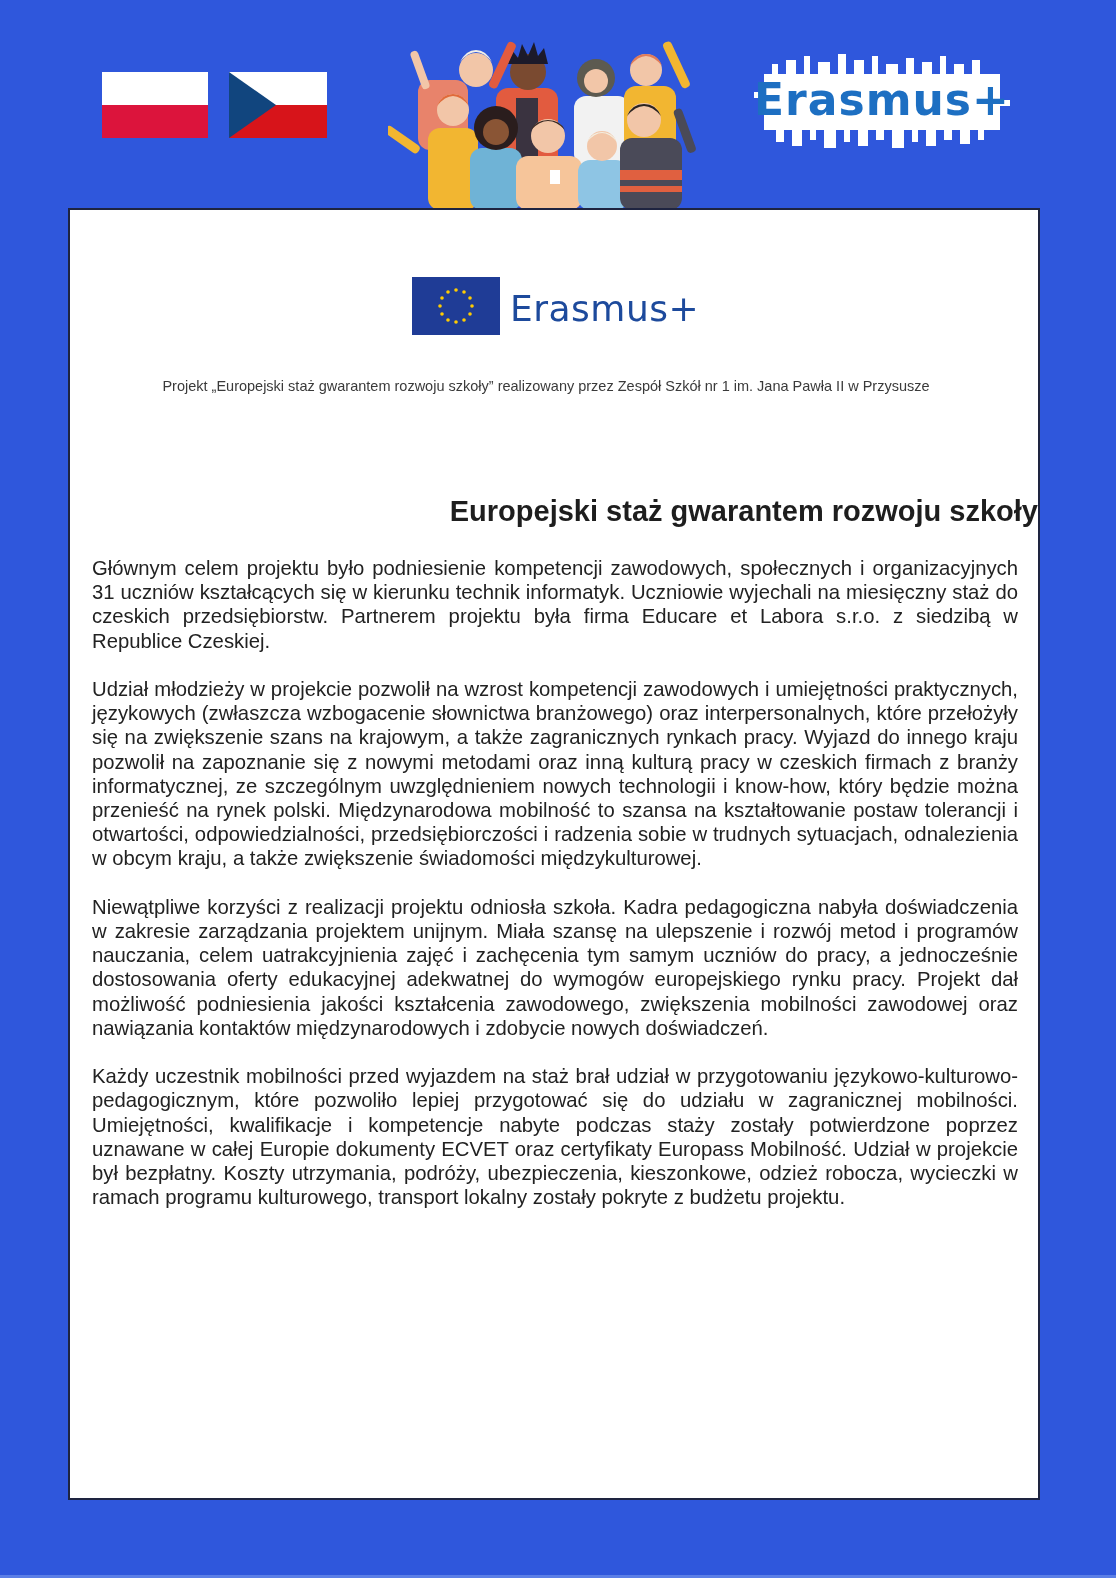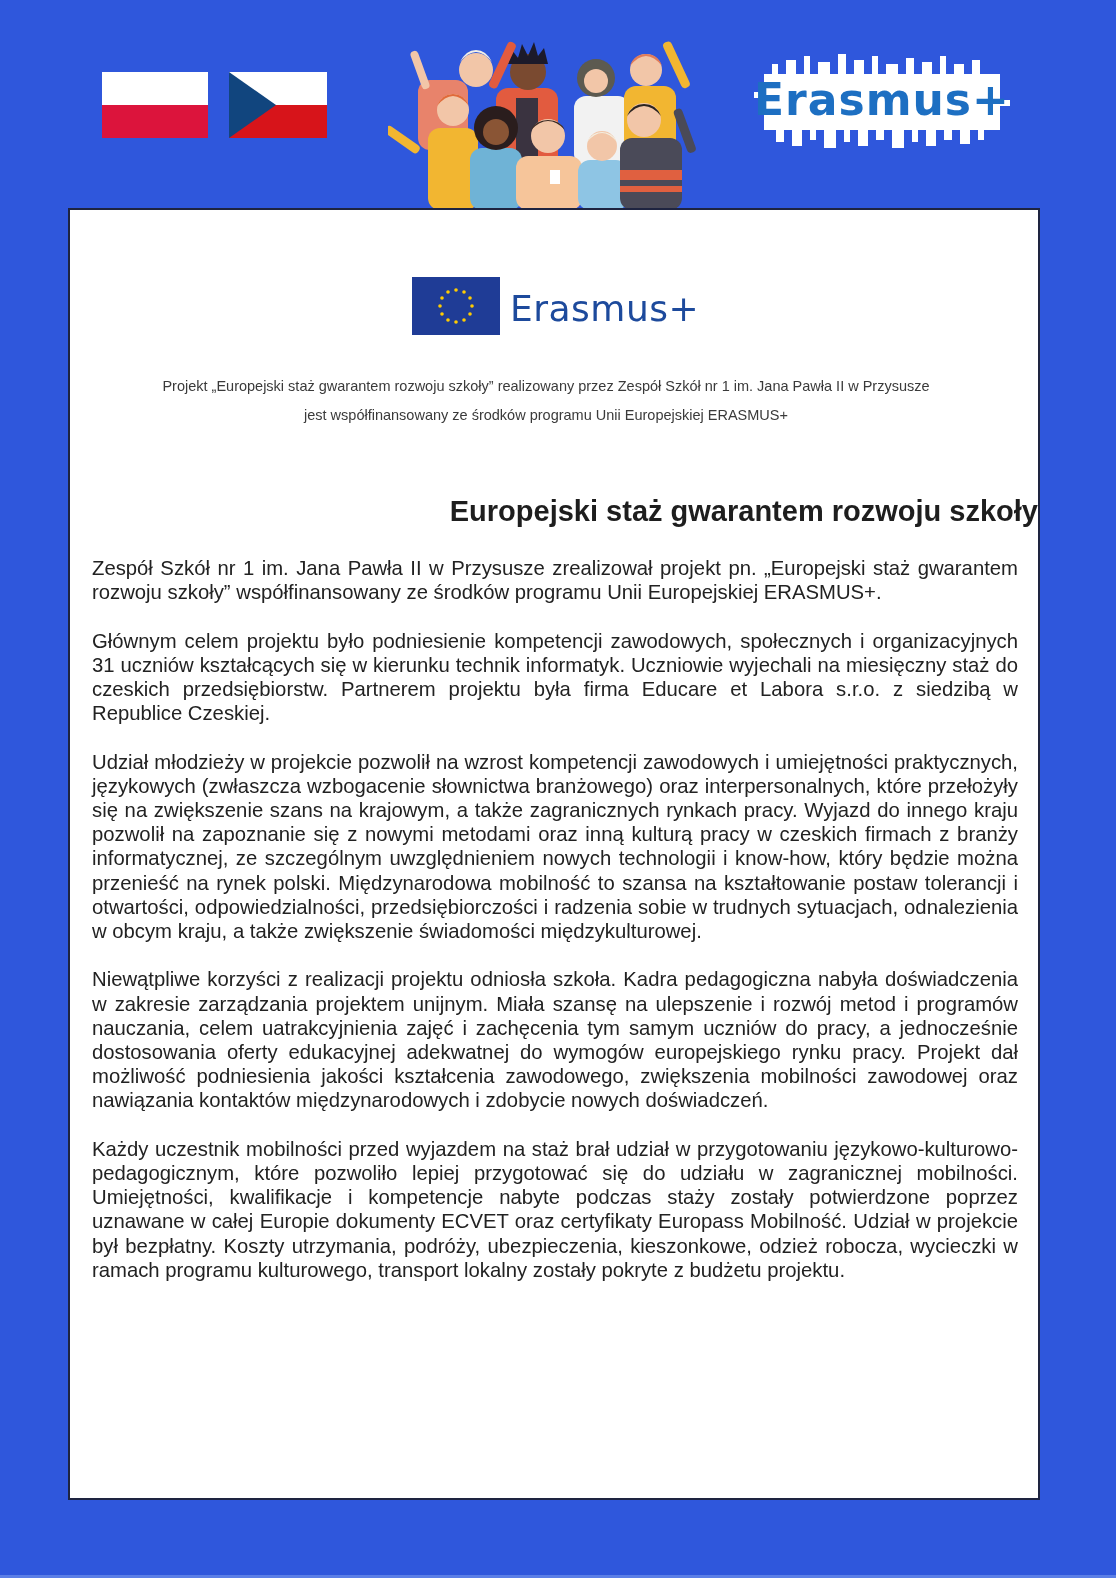--- a/index.html
+++ b/index.html
@@ -270,27 +270,25 @@
           <circle cx="30" cy="21" r="1.8"></circle>
           <circle cx="36" cy="15" r="1.8"></circle>
         </g>
       </svg>
     </div>
     <div class="eu-logo-text">Erasmus+</div>
   </div>
 
   <div class="cofinanced">
     <span>Projekt „Europejski staż gwarantem rozwoju szkoły” realizowany przez Zespół Szkół nr 1 im. Jana Pawła II  w Przysusze</span>
-    <span>jest współfinansowany ze środków programu Unii Europejskiej ERASMUS+</span>
   </div>
 
   <h1 class="doc-title">Europejski staż gwarantem rozwoju szkoły</h1>
 
   <div class="doc-body">
-    <p>Zespół Szkół nr 1 im. Jana Pawła II w Przysusze zrealizował projekt pn. „Europejski staż gwarantem rozwoju szkoły” współfinansowany ze środków programu Unii Europejskiej ERASMUS+.</p>
     <p>Głównym celem projektu było podniesienie kompetencji zawodowych, społecznych i organizacyjnych 31 uczniów kształcących się w kierunku technik informatyk. Uczniowie wyjechali na miesięczny staż do czeskich przedsiębiorstw. Partnerem projektu była firma Educare et Labora s.r.o. z siedzibą w Republice Czeskiej.</p>
     <p>Udział młodzieży w projekcie pozwolił na wzrost kompetencji zawodowych i umiejętności praktycznych, językowych (zwłaszcza wzbogacenie słownictwa branżowego) oraz interpersonalnych, które przełożyły się na zwiększenie szans na krajowym, a także zagranicznych rynkach pracy. Wyjazd do innego kraju pozwolił na zapoznanie się z nowymi metodami oraz inną kulturą pracy w czeskich firmach z branży informatycznej, ze szczególnym uwzględnieniem nowych technologii i know-how, który będzie można przenieść na rynek polski. Międzynarodowa mobilność to szansa na kształtowanie postaw tolerancji i otwartości, odpowiedzialności, przedsiębiorczości i radzenia sobie w trudnych sytuacjach, odnalezienia w obcym kraju, a także zwiększenie świadomości międzykulturowej.</p>
     <p>Niewątpliwe korzyści z realizacji projektu odniosła szkoła. Kadra pedagogiczna nabyła doświadczenia w zakresie zarządzania projektem unijnym. Miała szansę na ulepszenie i rozwój metod i programów nauczania, celem uatrakcyjnienia zajęć i zachęcenia tym samym uczniów do pracy, a jednocześnie dostosowania oferty edukacyjnej adekwatnej do wymogów europejskiego rynku pracy. Projekt dał możliwość podniesienia jakości kształcenia zawodowego, zwiększenia mobilności zawodowej oraz nawiązania kontaktów międzynarodowych i zdobycie nowych doświadczeń.</p>
     <p>Każdy uczestnik mobilności przed wyjazdem na staż brał udział w przygotowaniu językowo-kulturowo-pedagogicznym, które pozwoliło lepiej przygotować się do udziału w zagranicznej mobilności. Umiejętności, kwalifikacje i kompetencje nabyte podczas staży zostały potwierdzone poprzez uznawane w całej Europie dokumenty ECVET oraz certyfikaty Europass Mobilność. Udział w projekcie był bezpłatny. Koszty utrzymania, podróży, ubezpieczenia, kieszonkowe, odzież robocza, wycieczki w ramach programu kulturowego, transport lokalny zostały pokryte z budżetu projektu.</p>
   </div>
 </div>
 
 <div class="bottom-strip"></div>
 
 </body></html>

